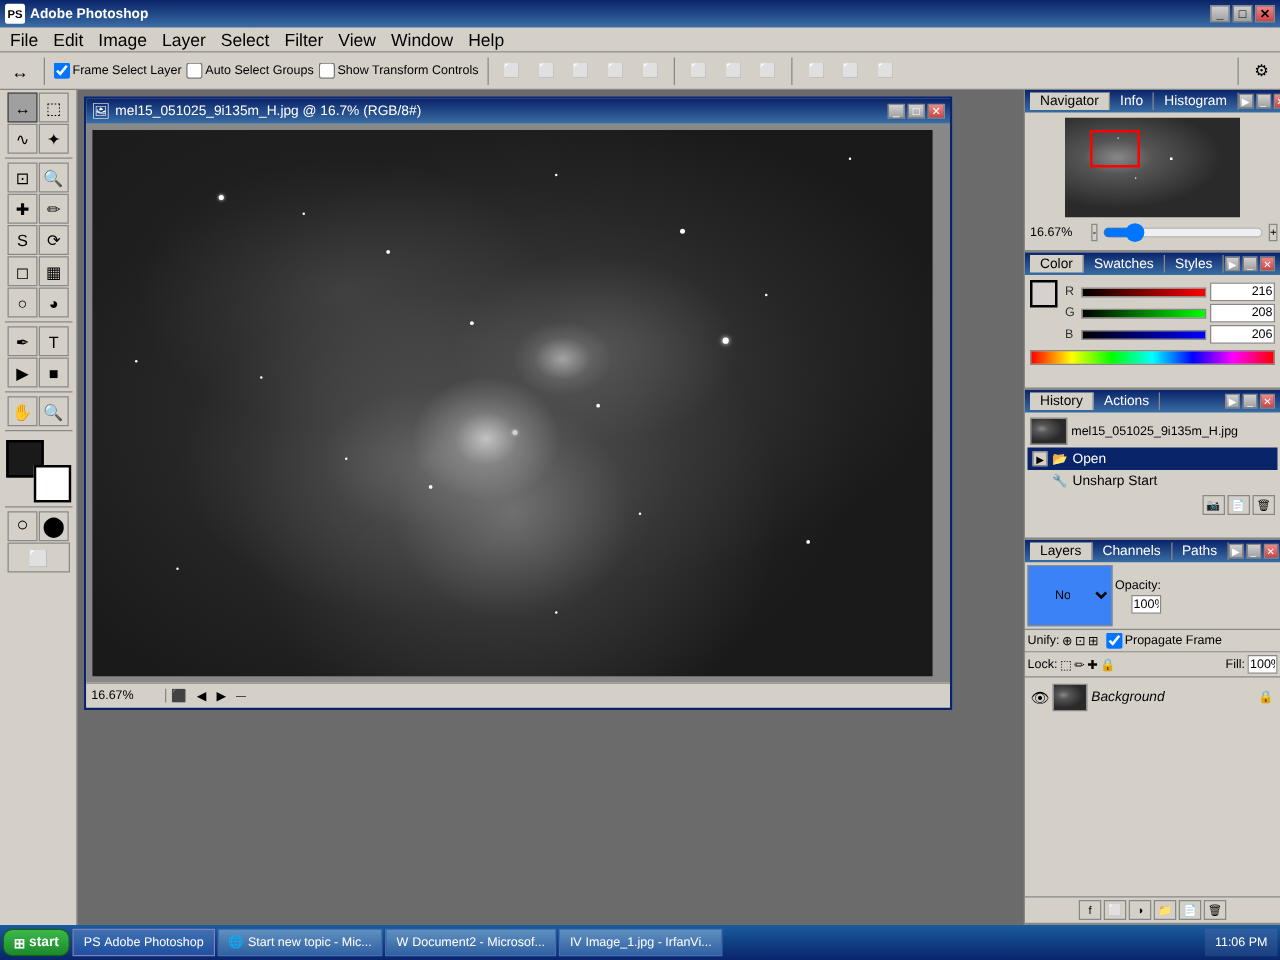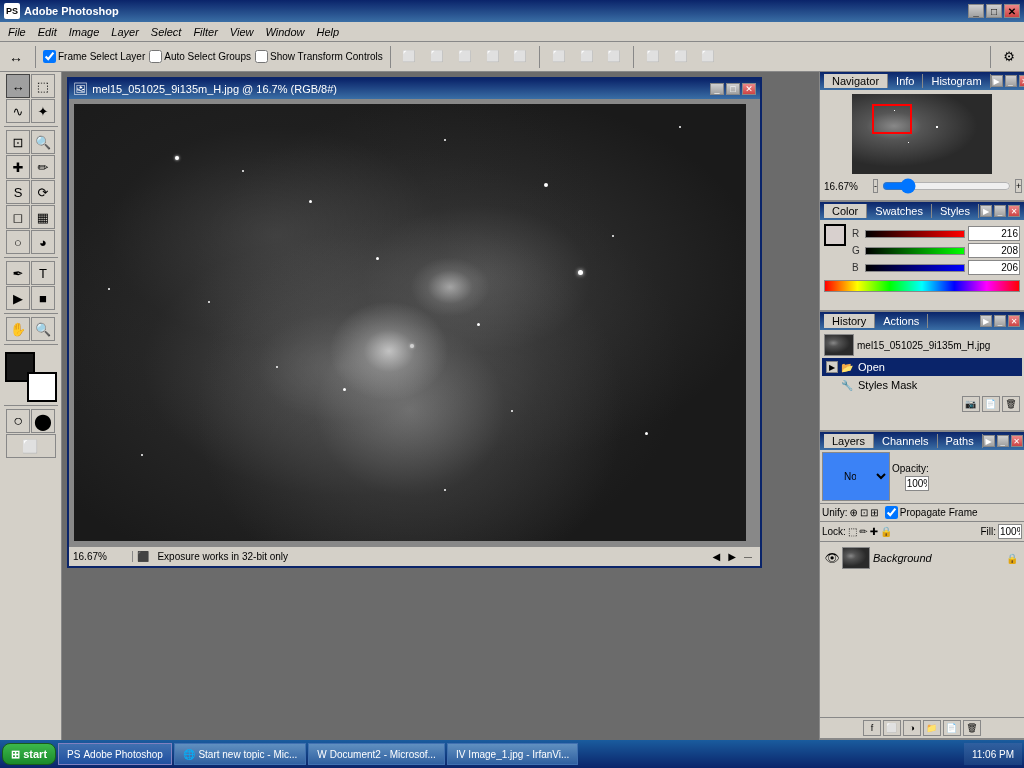--- a/index.html
+++ b/index.html
@@ -24,21 +24,21 @@
 
     
     #menu-bar {
       background: #d4d0c8;
       height: 20px;
       display: flex;
       align-items: center;
       border-bottom: 1px solid #888;
       padding: 0 2px;
     }
-    .menu-item { padding: 1px 6px; font-size: 11px; cursor: pointer; height: 20px; display: flex; align-items: center; font-style: italic; }
+    .menu-item { padding: 1px 6px; font-size: 14px; cursor: pointer; height: 20px; display: flex; align-items: center; }
 
     
     #toolbar {
       background: #d4d0c8;
       height: 30px;
       display: flex;
       align-items: center;
       border-bottom: 1px solid #888;
       padding: 0 4px;
       gap: 4px;
@@ -432,21 +432,20 @@
             <div style="position:absolute;width:2px;height:2px;background:white;border-radius:50%;top:88%;left:55%;"></div>
 
             <div style="position:absolute;width:120px;height:100px;background:radial-gradient(ellipse,rgba(220,220,220,0.8) 0%,rgba(160,160,160,0.5) 30%,transparent 70%);top:45%;left:38%;"></div>
             <div style="position:absolute;width:80px;height:60px;background:radial-gradient(ellipse,rgba(200,200,200,0.7) 0%,rgba(120,120,120,0.4) 40%,transparent 70%);top:35%;left:50%;"></div>
           </div>
         </div>
       </div>
       <div id="doc-statusbar">
         <span class="zoom-info">16.67%</span>
         <span style="margin:0 4px;">⬛</span>
-        <span class="status-msg">Exposure works in 32-bit only</span>
         <span style="margin:0 4px;">◀</span>
         <span style="margin:0 4px;">▶</span>
         <span style="margin:0 4px;font-size:8px;">—</span>
       </div>
     </div>
   </div>
 
   <div id="right-panels">
 
     <div class="panel" id="navigator-panel">
@@ -545,21 +544,21 @@
           <span class="history-source-name">mel15_051025_9i135m_H.jpg</span>
         </div>
         <div class="history-item active">
           <div class="history-arrow" style="width:12px;height:12px;border:1px solid #888;background:#d4d0c8;display:flex;align-items:center;justify-content:center;font-size:8px;color:#000;">▶</div>
           <div class="history-icon">📂</div>
           <span>Open</span>
         </div>
         <div class="history-item">
           <div style="width:12px;"></div>
           <div class="history-icon">🔧</div>
-          <span>Styles Mask</span>
+          <span>Unsharp Start</span>
         </div>
         <div class="history-footer">
           <div class="hist-btn">📷</div>
           <div class="hist-btn">📄</div>
           <div class="hist-btn">🗑</div>
         </div>
       </div>
     </div>
 
     <div class="panel" id="layers-panel">

